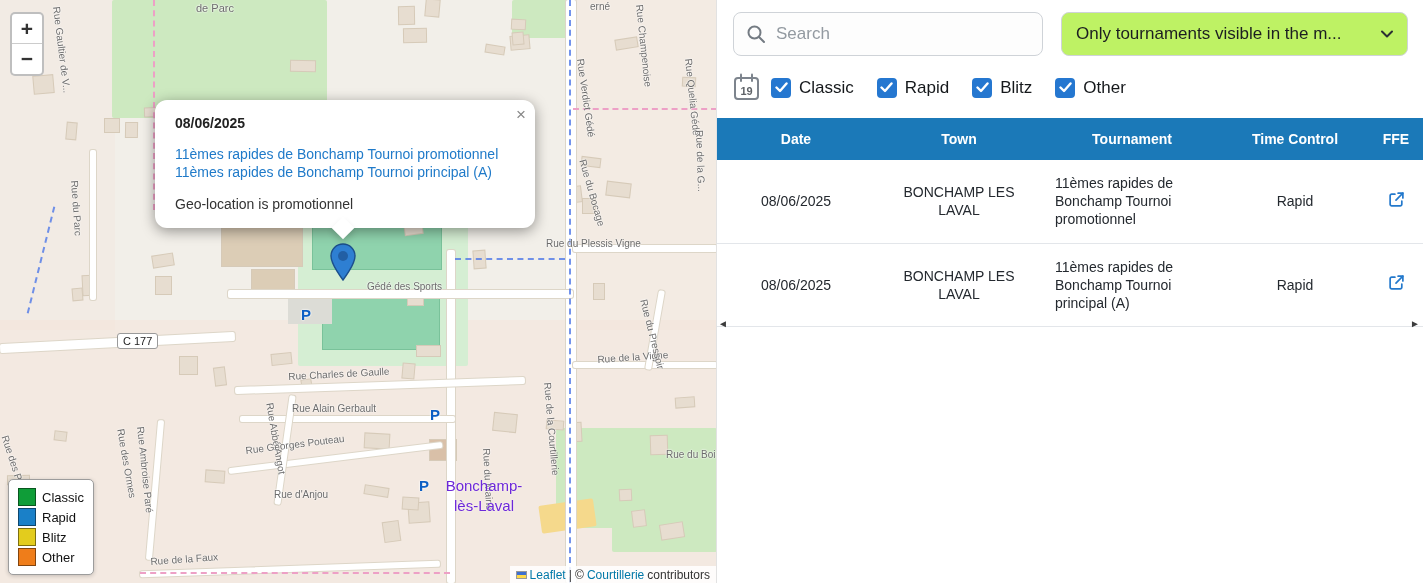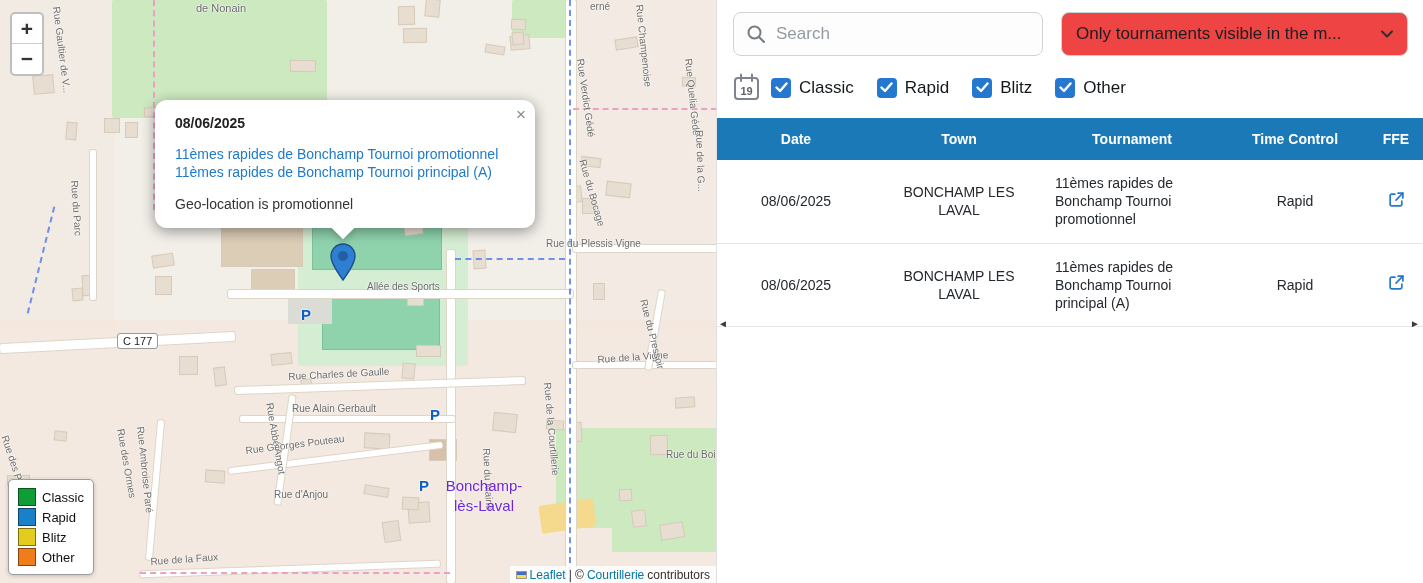--- a/index.html
+++ b/index.html
@@ -45,21 +45,21 @@
   .attribution a { color:#0078a8; text-decoration:none; }
   .flag { display:inline-block; width:11px; height:8px; background:linear-gradient(#3e6fd0 50%, #ffd948 50%); border:1px solid #999; }
 
   
   .panel { position:relative; flex:1; background:#fff; height:583px; }
   .topbar { display:flex; gap:18px; padding:12px 15px 0 16px; }
   .search-wrap { position:relative; width:310px; }
   .search-input { width:100%; height:44px; border:1px solid #cfd3d8; border-radius:8px; padding:0 12px 0 42px; font-size:17px; color:#222; background:#fdfdfd; font-family:"Liberation Sans",sans-serif; }
   .search-input::placeholder { color:#939aa1; }
   .search-icon { position:absolute; left:13px; top:12px; }
-  .select { flex:1; height:44px; border:1px solid #cfd3d8; border-radius:8px; display:flex; align-items:center; justify-content:space-between; padding:0 12px 0 14px; font-size:17px; color:#1c1e21; cursor:pointer; background:#ef4444; }
+  .select { flex:1; height:44px; border:1px solid #cfd3d8; border-radius:8px; display:flex; align-items:center; justify-content:space-between; padding:0 12px 0 14px; font-size:17px; color:#1c1e21; cursor:pointer; background:#bef264; }
   .select-text { overflow:hidden; white-space:nowrap; text-overflow:ellipsis; }
 
   .filters { display:flex; align-items:center; padding:17px 16px 0 16px; gap:9px; }
   .cal-icon { margin-right:2px; cursor:pointer; }
   .cb-group { display:flex; align-items:center; gap:8px; cursor:pointer; }
   .cb-group + .cb-group { margin-left:14px; }
   .cb { width:20px; height:20px; border:2px solid #b3b9c0; border-radius:4px; background:#fff; display:flex; align-items:center; justify-content:center; flex:0 0 auto; }
   .cb.checked { background:var(--checkbox_blue); border-color:var(--checkbox_blue); }
   .cb svg { display:none; }
   .cb.checked svg { display:block; }
@@ -176,31 +176,31 @@
     <div class="road" style="left:652px;top:290px;width:6px;height:80px;transform:rotate(10deg);"></div>
 
     <div class="dash v" style="left:153px;top:0;height:210px;"></div>
     <div class="dash" style="left:573px;top:108px;width:144px;"></div>
     <div class="dash" style="left:140px;top:572px;width:310px;"></div>
     <div class="dash v blue" style="left:569px;top:0;height:583px;"></div>
     <div class="dash blue" style="left:455px;top:258px;width:110px;"></div>
     <div class="dash v blue" style="left:40px;top:205px;height:110px;transform:rotate(14deg);"></div>
 
     <div style="position:absolute;inset:0;pointer-events:none;">
-        <span class="map-label" style="left: 196px; top: 2px; font-size: 11px;">de Nonain</span>
+        <span class="map-label" style="left: 196px; top: 2px; font-size: 11px;">de Parc</span>
         <span class="map-label" style="left: 590px; top: 1px;">erné</span>
         <span class="map-label" style="left: 62px; top: 6px; transform: rotate(83deg);">Rue Gaultier de V...</span>
         <span class="map-label" style="left: 80px; top: 180px; transform: rotate(86deg);">Rue du Parc</span>
         <span class="map-label" style="left: 586px; top: 58px; transform: rotate(82deg);">Rue Verdict Gédé</span>
         <span class="map-label" style="left: 645px; top: 4px; transform: rotate(84deg);">Rue Champenoise</span>
         <span class="map-label" style="left: 694px; top: 58px; transform: rotate(84deg);">Rue Quelia Gédé</span>
         <span class="map-label" style="left: 588px; top: 158px; transform: rotate(74deg);">Rue du Bocage</span>
         <span class="map-label" style="left: 705px; top: 130px; transform: rotate(88deg);">Rue de la G...</span>
         <span class="map-label" style="left: 546px; top: 238px;">Rue du Plessis Vigne</span>
-        <span class="map-label" style="left: 367px; top: 281px;">Allée des Sports</span>
+        <span class="map-label" style="left: 367px; top: 281px;">Gédé des Sports</span>
         <span class="map-label" style="left: 597px; top: 354px; transform: rotate(-4deg);">Rue de la Vigne</span>
         <span class="map-label" style="left: 649px; top: 298px; transform: rotate(76deg);">Rue du Pressoir</span>
         <span class="map-label" style="left: 288px; top: 371px; transform: rotate(-3deg);">Rue Charles de Gaulle</span>
         <span class="map-label" style="left: 292px; top: 403px;">Rue Alain Gerbault</span>
         <span class="map-label" style="left: 275px; top: 402px; transform: rotate(80deg);">Rue Abbé Angot</span>
         <span class="map-label" style="left: 245px; top: 445px; transform: rotate(-7deg);">Rue Georges Pouteau</span>
         <span class="map-label" style="left: 146px; top: 426px; transform: rotate(84deg);">Rue Ambroise Paré</span>
         <span class="map-label" style="left: 126px; top: 428px; transform: rotate(80deg);">Rue des Ormes</span>
         <span class="map-label" style="left: 10px; top: 434px; transform: rotate(72deg);">Rue des Prés</span>
         <span class="map-label" style="left: 274px; top: 489px;">Rue d'Anjou</span>

